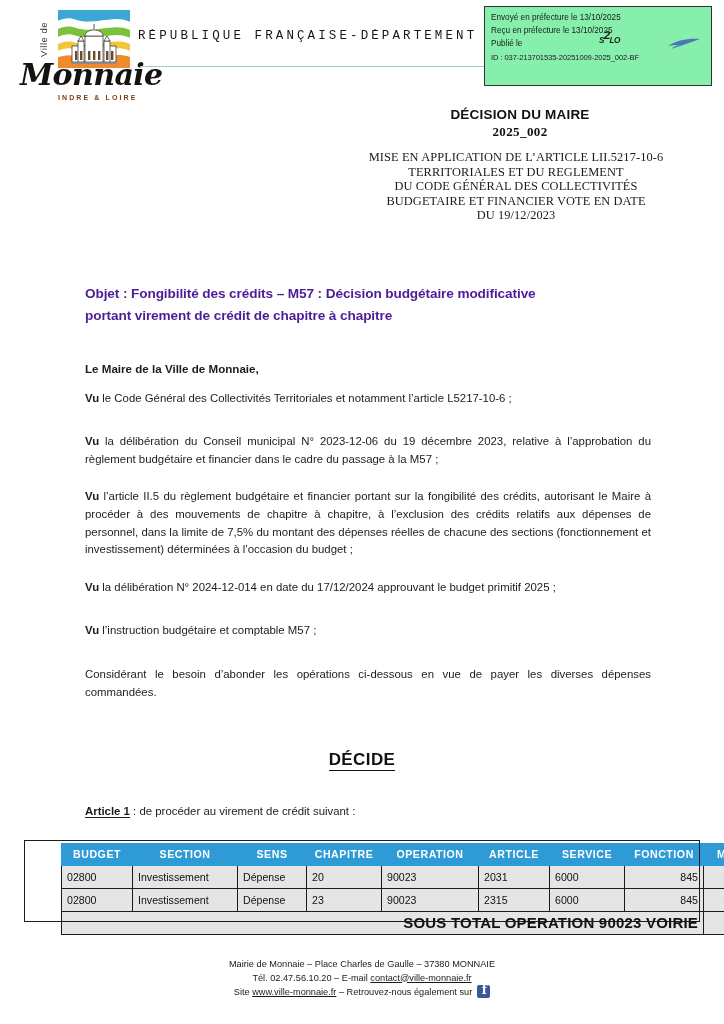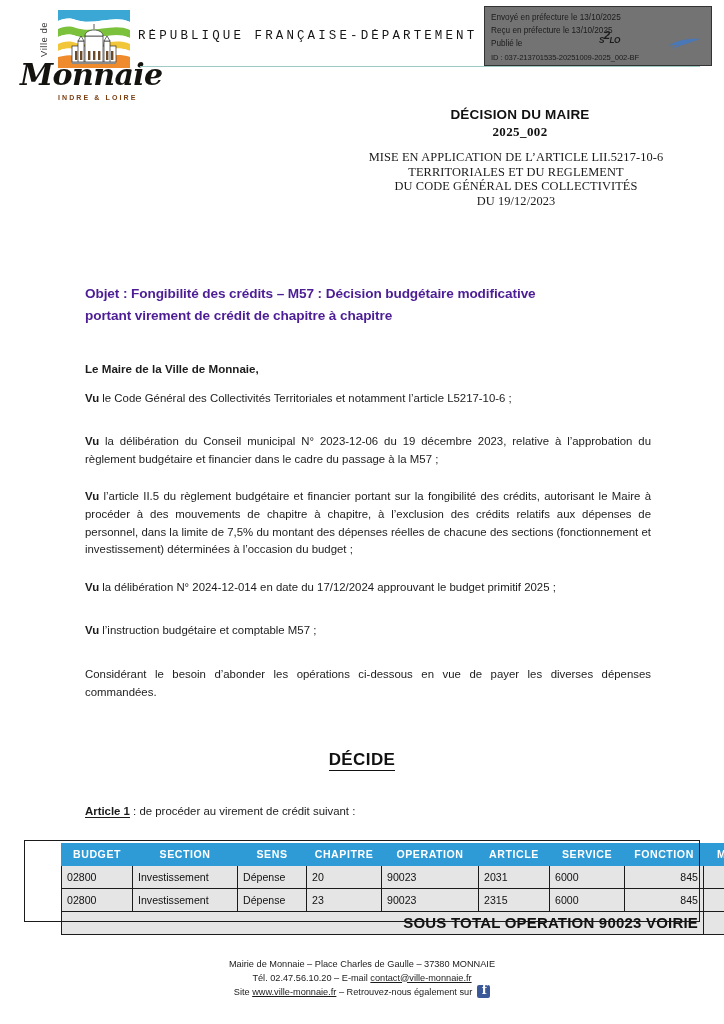--- a/index.html
+++ b/index.html
@@ -41,22 +41,22 @@
     font-family:Liberation Mono, monospace;font-size:12.5px;
     letter-spacing:3.1px;color:#161616;white-space:nowrap;overflow:hidden;
   }
   .rule{
     position:absolute;left:140px;top:66px;width:560px;height:1px;
     background:#9ec9c4;
   }
 
   
   .stamp{
-    position:absolute;left:484px;top:6px;width:228px;height:60px;
-    border:1.4px solid #333;background:#737373;box-sizing:border-box;
+    position:absolute;left:484px;top:6px;width:228px;height:80px;
+    border:1.4px solid #333;background:#86efac;box-sizing:border-box;
     padding:4px 6px 0 6px;
   }
   .stamp div{
     font-size:8.2px;color:#1b1b1b;line-height:13.2px;white-space:nowrap;
     font-family:"Liberation Sans",sans-serif;
   }
   .stamp .id{font-size:7.6px;letter-spacing:-.1px;}
   .slo{
     position:absolute;right:8px;top:22px;width:104px;height:30px;
     color:#4a77b5;font-style:italic;font-weight:700;font-size:22px;
@@ -232,20 +232,21 @@
 
   <div class="doc-title">
     <div class="t1">DÉCISION DU MAIRE</div>
     <div class="t2">2025_002</div>
   </div>
 
   <div class="legal-ref">
     <div>MISE EN APPLICATION DE L’ARTICLE LII.5217-10-6</div>
     <div>TERRITORIALES ET DU REGLEMENT</div>
     <div>DU CODE GÉNÉRAL DES COLLECTIVITÉS</div>
+    <div>BUDGETAIRE ET FINANCIER VOTE EN DATE</div>
     <div>DU 19/12/2023</div>
   </div>
 
   <div class="objet">
     <div>Objet : Fongibilité des crédits – M57 : Décision budgétaire modificative</div>
     <div>portant virement de crédit de chapitre à chapitre</div>
   </div>
 
   <div class="body">
     <p class="p lead">Le Maire de la Ville de Monnaie,</p>

